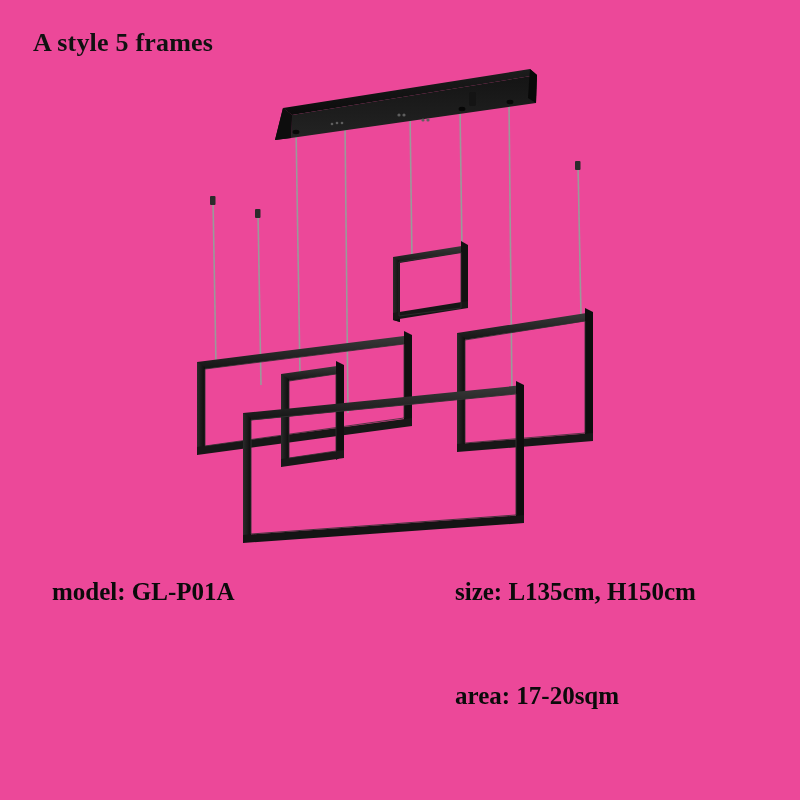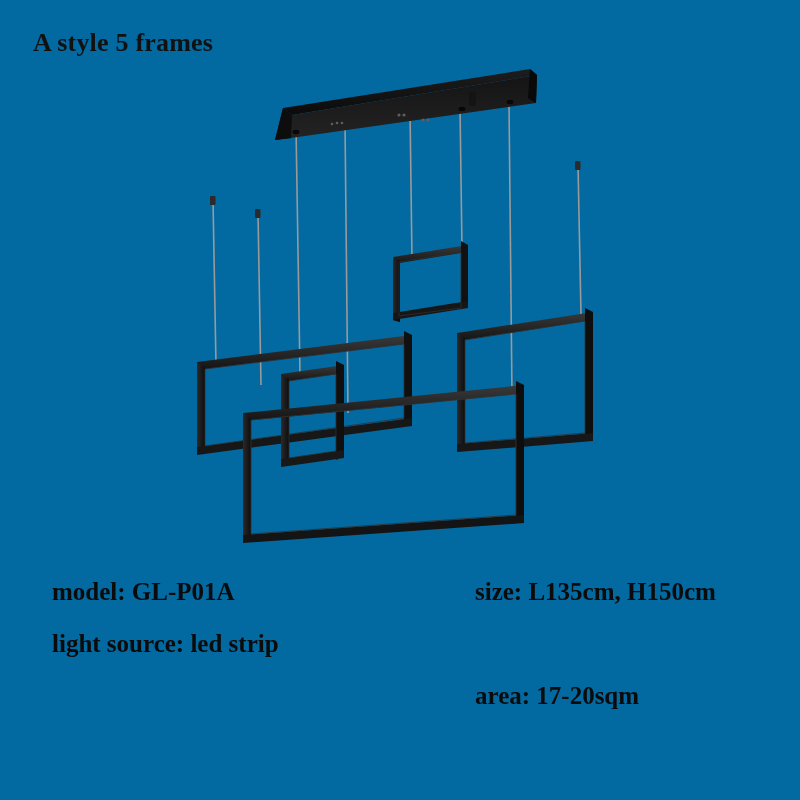--- a/index.html
+++ b/index.html
@@ -13,21 +13,21 @@
     height: 800px;
     position: relative;
     font-family: "Liberation Serif", "DejaVu Serif", serif;
     color: #000000;
     overflow: hidden;
   }
   #page {
     position: relative;
     width: 800px;
     height: 800px;
-    background: #0369a1;
+    background: #ec4899;
   }
   .title {
     position: absolute;
     left: 33px;
     top: 28px;
     font-size: 26px;
     font-weight: bold;
     letter-spacing: 0.2px;
     color: #111111;
     white-space: nowrap;
@@ -53,21 +53,21 @@
   .spec-left, .spec-right {
     position: absolute;
     top: 0;
     font-size: 25px;
     font-weight: bold;
     color: #0b0b0b;
     white-space: nowrap;
     line-height: 40px;
   }
   .spec-left { left: 48px; }
-  .spec-right { left: 451px; margin-left: 20px; }
+  .spec-right { left: 451px; }
 </style>
 </head>
 <body>
 
 <div id="page">
 
   <div class="title">A style 5 frames</div>
 
   <div class="product-image">
     <svg viewBox="0 0 800 520" width="800" height="520">
@@ -171,20 +171,19 @@
       </g>
     </svg>
   </div>
 
   <div class="specs">
     <div class="spec-row">
       <span class="spec-left">model: GL-P01A</span>
       <span class="spec-right">size: L135cm, H150cm</span>
     </div>
     <div class="spec-row">
-      <span class="spec-left">light source: led strip</span>
     </div>
     <div class="spec-row">
       <span class="spec-right">area: 17-20sqm</span>
     </div>
   </div>
 
 </div>
 
 </body></html>

